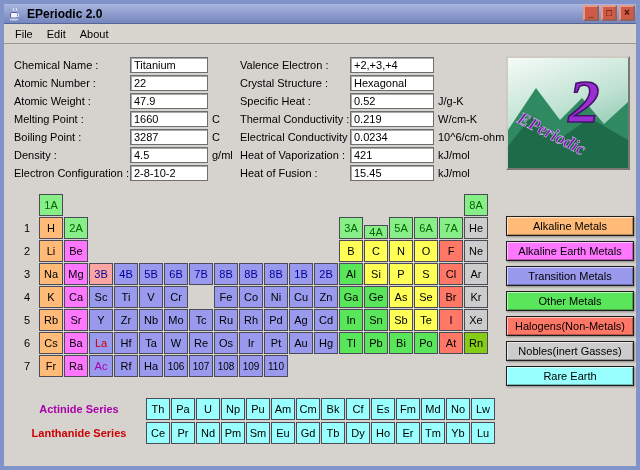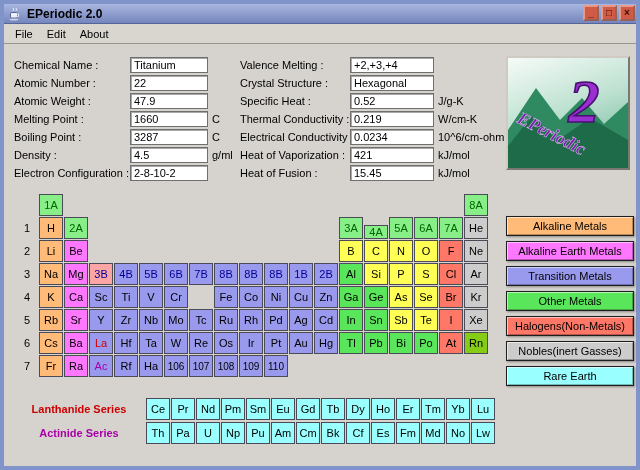--- a/index.html
+++ b/index.html
@@ -115,21 +115,21 @@
           <span class="unit">g/ml</span>
         </div>
         <div class="form-row">
           <span class="lbl">Electron Configuration :</span>
           <input class="field" type="text" value="2-8-10-2" style="">
           <span class="unit"></span>
         </div>
       </div>
     <div class="form-col right">
         <div class="form-row">
-          <span class="lbl">Valence Melting :</span>
+          <span class="lbl">Valence Electron :</span>
           <input class="field" type="text" value="+2,+3,+4" style="">
           <span class="unit"></span>
         </div>
         <div class="form-row">
           <span class="lbl">Crystal Structure :</span>
           <input class="field" type="text" value="Hexagonal" style="">
           <span class="unit"></span>
         </div>
         <div class="form-row">
           <span class="lbl">Specific Heat :</span>
@@ -290,53 +290,53 @@
         <div class="legend-btn" style="background: rgb(255, 119, 255);">Alkaline Earth Metals</div>
         <div class="legend-btn" style="background: rgb(153, 153, 238);">Transition Metals</div>
         <div class="legend-btn" style="background: rgb(90, 230, 90);">Other Metals</div>
         <div class="legend-btn" style="background: rgb(255, 119, 102);">Halogens(Non-Metals)</div>
         <div class="legend-btn" style="background: rgb(204, 204, 204);">Nobles(inert Gasses)</div>
         <div class="legend-btn" style="background: rgb(153, 255, 255);">Rare Earth</div>
       </div>
 
     <div class="series-panel">
         <div class="series-row">
+          <div class="series-label" style="color: rgb(170, 0, 170);">Actinide Series</div>
+          <div class="series-cells">
+            <div class="cell scell" style="background: rgb(153, 255, 255);">Th</div>
+            <div class="cell scell" style="background: rgb(153, 255, 255);">Pa</div>
+            <div class="cell scell" style="background: rgb(153, 255, 255);">U</div>
+            <div class="cell scell" style="background: rgb(153, 255, 255);">Np</div>
+            <div class="cell scell" style="background: rgb(153, 255, 255);">Pu</div>
+            <div class="cell scell" style="background: rgb(153, 255, 255);">Am</div>
+            <div class="cell scell" style="background: rgb(153, 255, 255);">Cm</div>
+            <div class="cell scell" style="background: rgb(153, 255, 255);">Bk</div>
+            <div class="cell scell" style="background: rgb(153, 255, 255);">Cf</div>
+            <div class="cell scell" style="background: rgb(153, 255, 255);">Es</div>
+            <div class="cell scell" style="background: rgb(153, 255, 255);">Fm</div>
+            <div class="cell scell" style="background: rgb(153, 255, 255);">Md</div>
+            <div class="cell scell" style="background: rgb(153, 255, 255);">No</div>
+            <div class="cell scell" style="background: rgb(153, 255, 255);">Lw</div>
+          </div>
+        </div>
+        <div class="series-row">
           <div class="series-label" style="color: rgb(204, 0, 0);">Lanthanide Series</div>
           <div class="series-cells">
             <div class="cell scell" style="background: rgb(153, 255, 255);">Ce</div>
             <div class="cell scell" style="background: rgb(153, 255, 255);">Pr</div>
             <div class="cell scell" style="background: rgb(153, 255, 255);">Nd</div>
             <div class="cell scell" style="background: rgb(153, 255, 255);">Pm</div>
             <div class="cell scell" style="background: rgb(153, 255, 255);">Sm</div>
             <div class="cell scell" style="background: rgb(153, 255, 255);">Eu</div>
             <div class="cell scell" style="background: rgb(153, 255, 255);">Gd</div>
             <div class="cell scell" style="background: rgb(153, 255, 255);">Tb</div>
             <div class="cell scell" style="background: rgb(153, 255, 255);">Dy</div>
             <div class="cell scell" style="background: rgb(153, 255, 255);">Ho</div>
             <div class="cell scell" style="background: rgb(153, 255, 255);">Er</div>
             <div class="cell scell" style="background: rgb(153, 255, 255);">Tm</div>
             <div class="cell scell" style="background: rgb(153, 255, 255);">Yb</div>
             <div class="cell scell" style="background: rgb(153, 255, 255);">Lu</div>
           </div>
         </div>
-        <div class="series-row">
-          <div class="series-label" style="color: rgb(170, 0, 170);">Actinide Series</div>
-          <div class="series-cells">
-            <div class="cell scell" style="background: rgb(153, 255, 255);">Th</div>
-            <div class="cell scell" style="background: rgb(153, 255, 255);">Pa</div>
-            <div class="cell scell" style="background: rgb(153, 255, 255);">U</div>
-            <div class="cell scell" style="background: rgb(153, 255, 255);">Np</div>
-            <div class="cell scell" style="background: rgb(153, 255, 255);">Pu</div>
-            <div class="cell scell" style="background: rgb(153, 255, 255);">Am</div>
-            <div class="cell scell" style="background: rgb(153, 255, 255);">Cm</div>
-            <div class="cell scell" style="background: rgb(153, 255, 255);">Bk</div>
-            <div class="cell scell" style="background: rgb(153, 255, 255);">Cf</div>
-            <div class="cell scell" style="background: rgb(153, 255, 255);">Es</div>
-            <div class="cell scell" style="background: rgb(153, 255, 255);">Fm</div>
-            <div class="cell scell" style="background: rgb(153, 255, 255);">Md</div>
-            <div class="cell scell" style="background: rgb(153, 255, 255);">No</div>
-            <div class="cell scell" style="background: rgb(153, 255, 255);">Lw</div>
-          </div>
-        </div>
       </div>
 
   </div>
 </div>
 
 </body></html>

